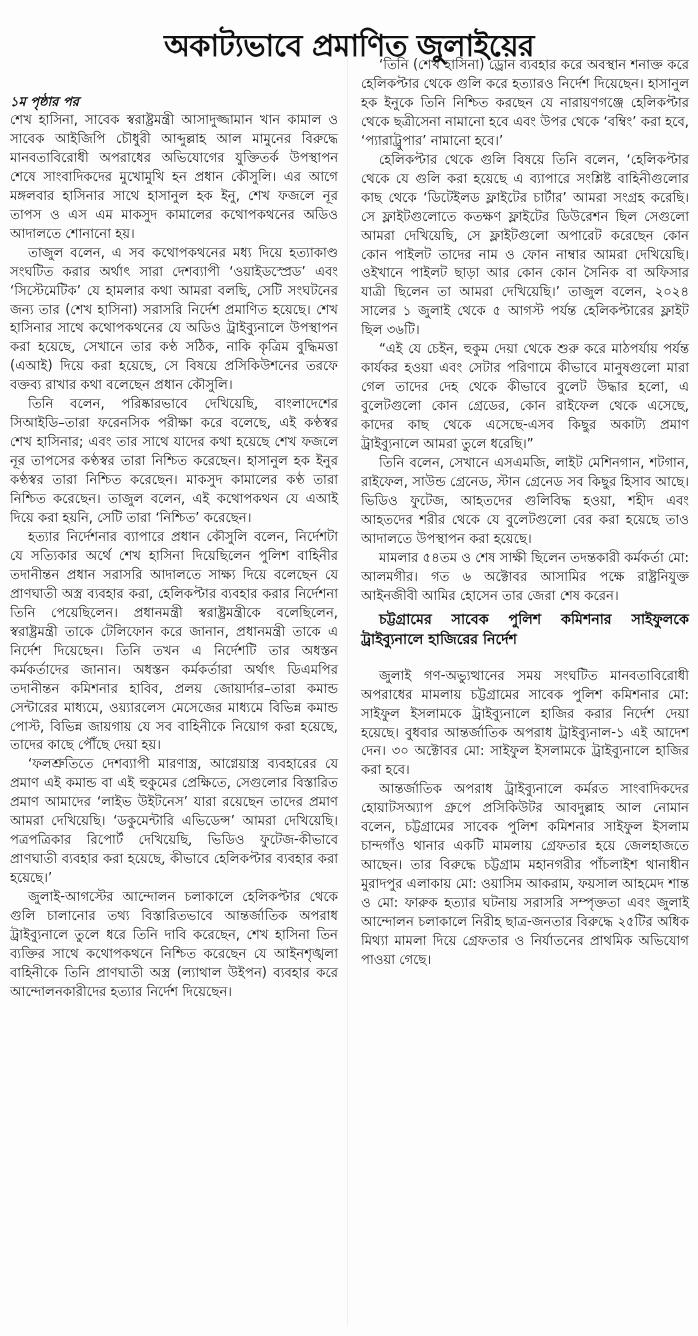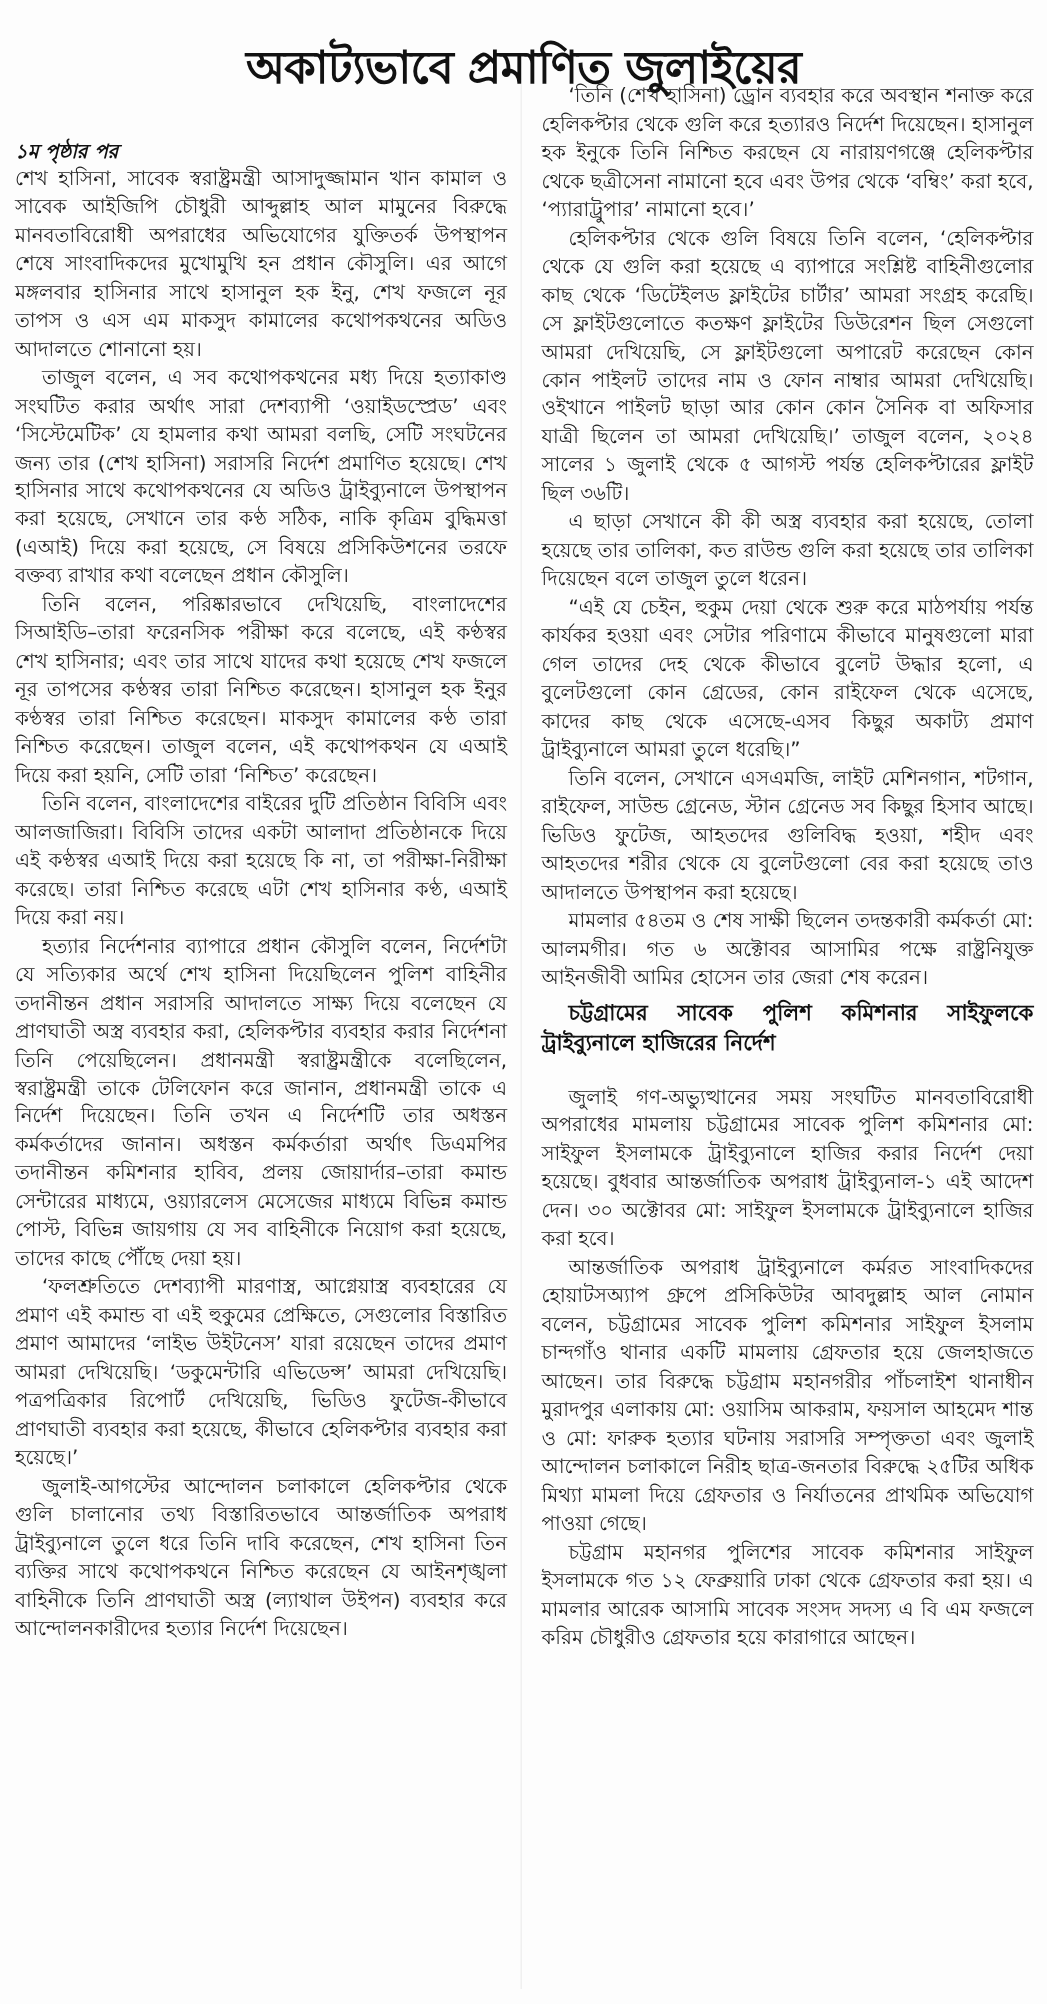--- a/index.html
+++ b/index.html
@@ -82,32 +82,29 @@
 
   <h1 class="headline">অকাট্যভাবে প্রমাণিত জুলাইয়ের</h1>
 
   <div class="col-rule"></div>
 
   <div class="col left">
     <div class="jump">১ম পৃষ্ঠার পর</div>
     <p class="para">শেখ হাসিনা, সাবেক স্বরাষ্ট্রমন্ত্রী আসাদুজ্জামান খান কামাল ও সাবেক আইজিপি চৌধুরী আব্দুল্লাহ আল মামুনের বিরুদ্ধে মানবতাবিরোধী অপরাধের অভিযোগের যুক্তিতর্ক উপস্থাপন শেষে সাংবাদিকদের মুখোমুখি হন প্রধান কৌসুলি। এর আগে মঙ্গলবার হাসিনার সাথে হাসানুল হক ইনু, শেখ ফজলে নূর তাপস ও এস এম মাকসুদ কামালের কথোপকথনের অডিও আদালতে শোনানো হয়।</p>
     <p class="para indent">তাজুল বলেন, এ সব কথোপকথনের মধ্য দিয়ে হত্যাকাণ্ড সংঘটিত করার অর্থাৎ সারা দেশব্যাপী ‘ওয়াইডস্প্রেড’ এবং ‘সিস্টেমেটিক’ যে হামলার কথা আমরা বলছি, সেটি সংঘটনের জন্য তার (শেখ হাসিনা) সরাসরি নির্দেশ প্রমাণিত হয়েছে। শেখ হাসিনার সাথে কথোপকথনের যে অডিও ট্রাইব্যুনালে উপস্থাপন করা হয়েছে, সেখানে তার কণ্ঠ সঠিক, নাকি কৃত্রিম বুদ্ধিমত্তা (এআই) দিয়ে করা হয়েছে, সে বিষয়ে প্রসিকিউশনের তরফে বক্তব্য রাখার কথা বলেছেন প্রধান কৌসুলি।</p>
     <p class="para indent">তিনি বলেন, পরিষ্কারভাবে দেখিয়েছি, বাংলাদেশের সিআইডি–তারা ফরেনসিক পরীক্ষা করে বলেছে, এই কণ্ঠস্বর শেখ হাসিনার; এবং তার সাথে যাদের কথা হয়েছে শেখ ফজলে নূর তাপসের কণ্ঠস্বর তারা নিশ্চিত করেছেন। হাসানুল হক ইনুর কণ্ঠস্বর তারা নিশ্চিত করেছেন। মাকসুদ কামালের কণ্ঠ তারা নিশ্চিত করেছেন। তাজুল বলেন, এই কথোপকথন যে এআই দিয়ে করা হয়নি, সেটি তারা ‘নিশ্চিত’ করেছেন।</p>
-    <p class="para indent">তিনি বলেন, বাংলাদেশের বাইরের দুটি প্রতিষ্ঠান বিবিসি এবং আলজাজিরা। বিবিসি তাদের একটা আলাদা প্রতিষ্ঠানকে দিয়ে এই কণ্ঠস্বর এআই দিয়ে করা হয়েছে কি না, তা পরীক্ষা-নিরীক্ষা করেছে। তারা নিশ্চিত করেছে এটা শেখ হাসিনার কণ্ঠ, এআই দিয়ে করা নয়।</p>
     <p class="para indent">হত্যার নির্দেশনার ব্যাপারে প্রধান কৌসুলি বলেন, নির্দেশটা যে সত্যিকার অর্থে শেখ হাসিনা দিয়েছিলেন পুলিশ বাহিনীর তদানীন্তন প্রধান সরাসরি আদালতে সাক্ষ্য দিয়ে বলেছেন যে প্রাণঘাতী অস্ত্র ব্যবহার করা, হেলিকপ্টার ব্যবহার করার নির্দেশনা তিনি পেয়েছিলেন। প্রধানমন্ত্রী স্বরাষ্ট্রমন্ত্রীকে বলেছিলেন, স্বরাষ্ট্রমন্ত্রী তাকে টেলিফোন করে জানান, প্রধানমন্ত্রী তাকে এ নির্দেশ দিয়েছেন। তিনি তখন এ নির্দেশটি তার অধস্তন কর্মকর্তাদের জানান। অধস্তন কর্মকর্তারা অর্থাৎ ডিএমপির তদানীন্তন কমিশনার হাবিব, প্রলয় জোয়ার্দার–তারা কমান্ড সেন্টারের মাধ্যমে, ওয়্যারলেস মেসেজের মাধ্যমে বিভিন্ন কমান্ড পোস্ট, বিভিন্ন জায়গায় যে সব বাহিনীকে নিয়োগ করা হয়েছে, তাদের কাছে পৌঁছে দেয়া হয়।</p>
     <p class="para indent">‘ফলশ্রুতিতে দেশব্যাপী মারণাস্ত্র, আগ্নেয়াস্ত্র ব্যবহারের যে প্রমাণ এই কমান্ড বা এই হুকুমের প্রেক্ষিতে, সেগুলোর বিস্তারিত প্রমাণ আমাদের ‘লাইভ উইটনেস’ যারা রয়েছেন তাদের প্রমাণ আমরা দেখিয়েছি। ‘ডকুমেন্টারি এভিডেন্স’ আমরা দেখিয়েছি। পত্রপত্রিকার রিপোর্ট দেখিয়েছি, ভিডিও ফুটেজ-কীভাবে প্রাণঘাতী ব্যবহার করা হয়েছে, কীভাবে হেলিকপ্টার ব্যবহার করা হয়েছে।’</p>
     <p class="para indent">জুলাই-আগস্টের আন্দোলন চলাকালে হেলিকপ্টার থেকে গুলি চালানোর তথ্য বিস্তারিতভাবে আন্তর্জাতিক অপরাধ ট্রাইব্যুনালে তুলে ধরে তিনি দাবি করেছেন, শেখ হাসিনা তিন ব্যক্তির সাথে কথোপকথনে নিশ্চিত করেছেন যে আইনশৃঙ্খলা বাহিনীকে তিনি প্রাণঘাতী অস্ত্র (ল্যাথাল উইপন) ব্যবহার করে আন্দোলনকারীদের হত্যার নির্দেশ দিয়েছেন।</p>
   </div>
 
   <div class="col right">
     <p class="para indent">‘তিনি (শেখ হাসিনা) ড্রোন ব্যবহার করে অবস্থান শনাক্ত করে হেলিকপ্টার থেকে গুলি করে হত্যারও নির্দেশ দিয়েছেন। হাসানুল হক ইনুকে তিনি নিশ্চিত করছেন যে নারায়ণগঞ্জে হেলিকপ্টার থেকে ছত্রীসেনা নামানো হবে এবং উপর থেকে ‘বম্বিং’ করা হবে, ‘প্যারাট্রুপার’ নামানো হবে।’</p>
     <p class="para indent">হেলিকপ্টার থেকে গুলি বিষয়ে তিনি বলেন, ‘হেলিকপ্টার থেকে যে গুলি করা হয়েছে এ ব্যাপারে সংশ্লিষ্ট বাহিনীগুলোর কাছ থেকে ‘ডিটেইলড ফ্লাইটের চার্টার’ আমরা সংগ্রহ করেছি। সে ফ্লাইটগুলোতে কতক্ষণ ফ্লাইটের ডিউরেশন ছিল সেগুলো আমরা দেখিয়েছি, সে ফ্লাইটগুলো অপারেট করেছেন কোন কোন পাইলট তাদের নাম ও ফোন নাম্বার আমরা দেখিয়েছি। ওইখানে পাইলট ছাড়া আর কোন কোন সৈনিক বা অফিসার যাত্রী ছিলেন তা আমরা দেখিয়েছি।’ তাজুল বলেন, ২০২৪ সালের ১ জুলাই থেকে ৫ আগস্ট পর্যন্ত হেলিকপ্টারের ফ্লাইট ছিল ৩৬টি।</p>
-    <p class="para indent">এ ছাড়া সেখানে কী কী অস্ত্র ব্যবহার করা হয়েছে, তোলা হয়েছে তার তালিকা, কত রাউন্ড গুলি করা হয়েছে তার তালিকা দিয়েছেন বলে তাজুল তুলে ধরেন।</p>
     <p class="para indent">“এই যে চেইন, হুকুম দেয়া থেকে শুরু করে মাঠপর্যায় পর্যন্ত কার্যকর হওয়া এবং সেটার পরিণামে কীভাবে মানুষগুলো মারা গেল তাদের দেহ থেকে কীভাবে বুলেট উদ্ধার হলো, এ বুলেটগুলো কোন গ্রেডের, কোন রাইফেল থেকে এসেছে, কাদের কাছ থেকে এসেছে-এসব কিছুর অকাট্য প্রমাণ ট্রাইব্যুনালে আমরা তুলে ধরেছি।”</p>
     <p class="para indent">তিনি বলেন, সেখানে এসএমজি, লাইট মেশিনগান, শটগান, রাইফেল, সাউন্ড গ্রেনেড, স্টান গ্রেনেড সব কিছুর হিসাব আছে। ভিডিও ফুটেজ, আহতদের গুলিবিদ্ধ হওয়া, শহীদ এবং আহতদের শরীর থেকে যে বুলেটগুলো বের করা হয়েছে তাও আদালতে উপস্থাপন করা হয়েছে।</p>
     <p class="para indent">মামলার ৫৪তম ও শেষ সাক্ষী ছিলেন তদন্তকারী কর্মকর্তা মো: আলমগীর। গত ৬ অক্টোবর আসামির পক্ষে রাষ্ট্রনিযুক্ত আইনজীবী আমির হোসেন তার জেরা শেষ করেন।</p>
     <div class="subhead">চট্টগ্রামের সাবেক পুলিশ কমিশনার সাইফুলকে ট্রাইব্যুনালে হাজিরের নির্দেশ</div>
     <p class="para indent">জুলাই গণ-অভ্যুত্থানের সময় সংঘটিত মানবতাবিরোধী অপরাধের মামলায় চট্টগ্রামের সাবেক পুলিশ কমিশনার মো: সাইফুল ইসলামকে ট্রাইব্যুনালে হাজির করার নির্দেশ দেয়া হয়েছে। বুধবার আন্তর্জাতিক অপরাধ ট্রাইব্যুনাল-১ এই আদেশ দেন। ৩০ অক্টোবর মো: সাইফুল ইসলামকে ট্রাইব্যুনালে হাজির করা হবে।</p>
     <p class="para indent">আন্তর্জাতিক অপরাধ ট্রাইব্যুনালে কর্মরত সাংবাদিকদের হোয়াটসঅ্যাপ গ্রুপে প্রসিকিউটর আবদুল্লাহ আল নোমান বলেন, চট্টগ্রামের সাবেক পুলিশ কমিশনার সাইফুল ইসলাম চান্দগাঁও থানার একটি মামলায় গ্রেফতার হয়ে জেলহাজতে আছেন। তার বিরুদ্ধে চট্টগ্রাম মহানগরীর পাঁচলাইশ থানাধীন মুরাদপুর এলাকায় মো: ওয়াসিম আকরাম, ফয়সাল আহমেদ শান্ত ও মো: ফারুক হত্যার ঘটনায় সরাসরি সম্পৃক্ততা এবং জুলাই আন্দোলন চলাকালে নিরীহ ছাত্র-জনতার বিরুদ্ধে ২৫টির অধিক মিথ্যা মামলা দিয়ে গ্রেফতার ও নির্যাতনের প্রাথমিক অভিযোগ পাওয়া গেছে।</p>
-    <p class="para indent">চট্টগ্রাম মহানগর পুলিশের সাবেক কমিশনার সাইফুল ইসলামকে গত ১২ ফেব্রুয়ারি ঢাকা থেকে গ্রেফতার করা হয়। এ মামলার আরেক আসামি সাবেক সংসদ সদস্য এ বি এম ফজলে করিম চৌধুরীও গ্রেফতার হয়ে কারাগারে আছেন।</p>
   </div>
 
 </div>
 
 </body></html>

